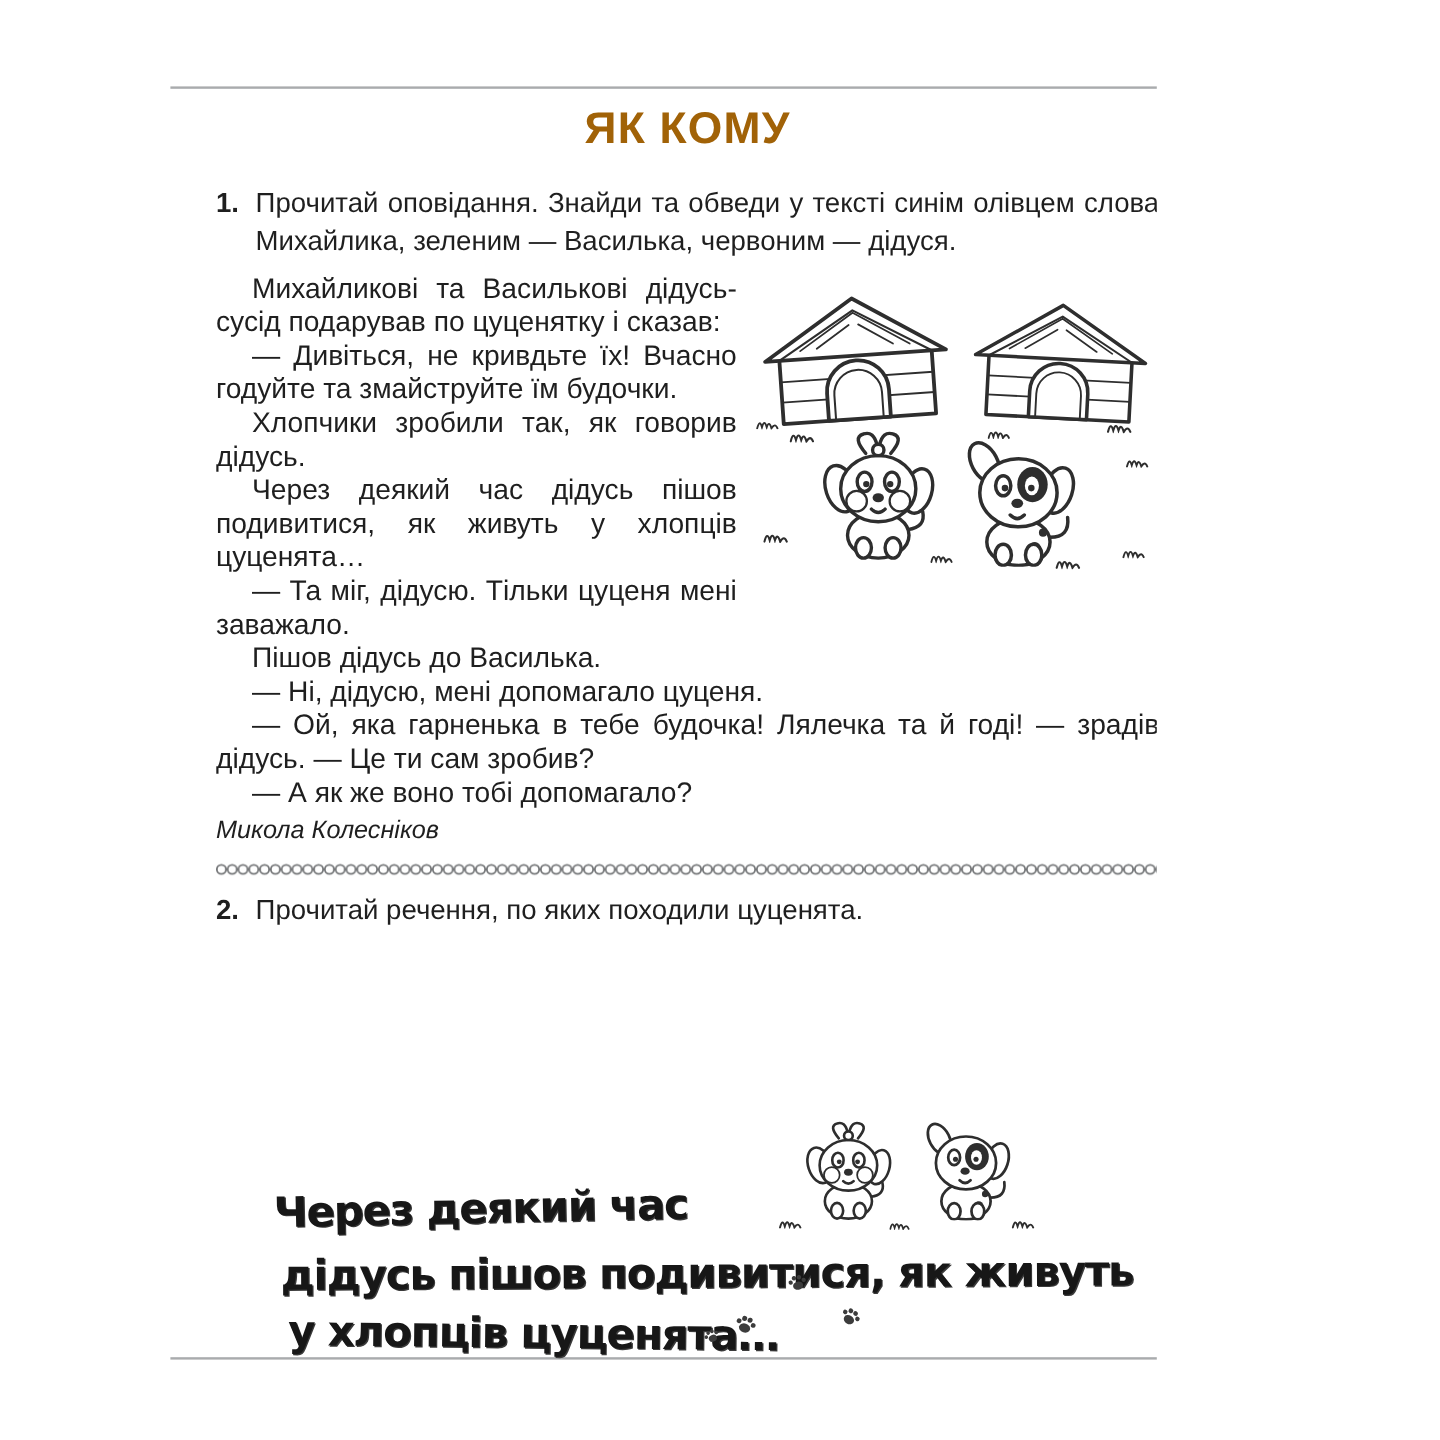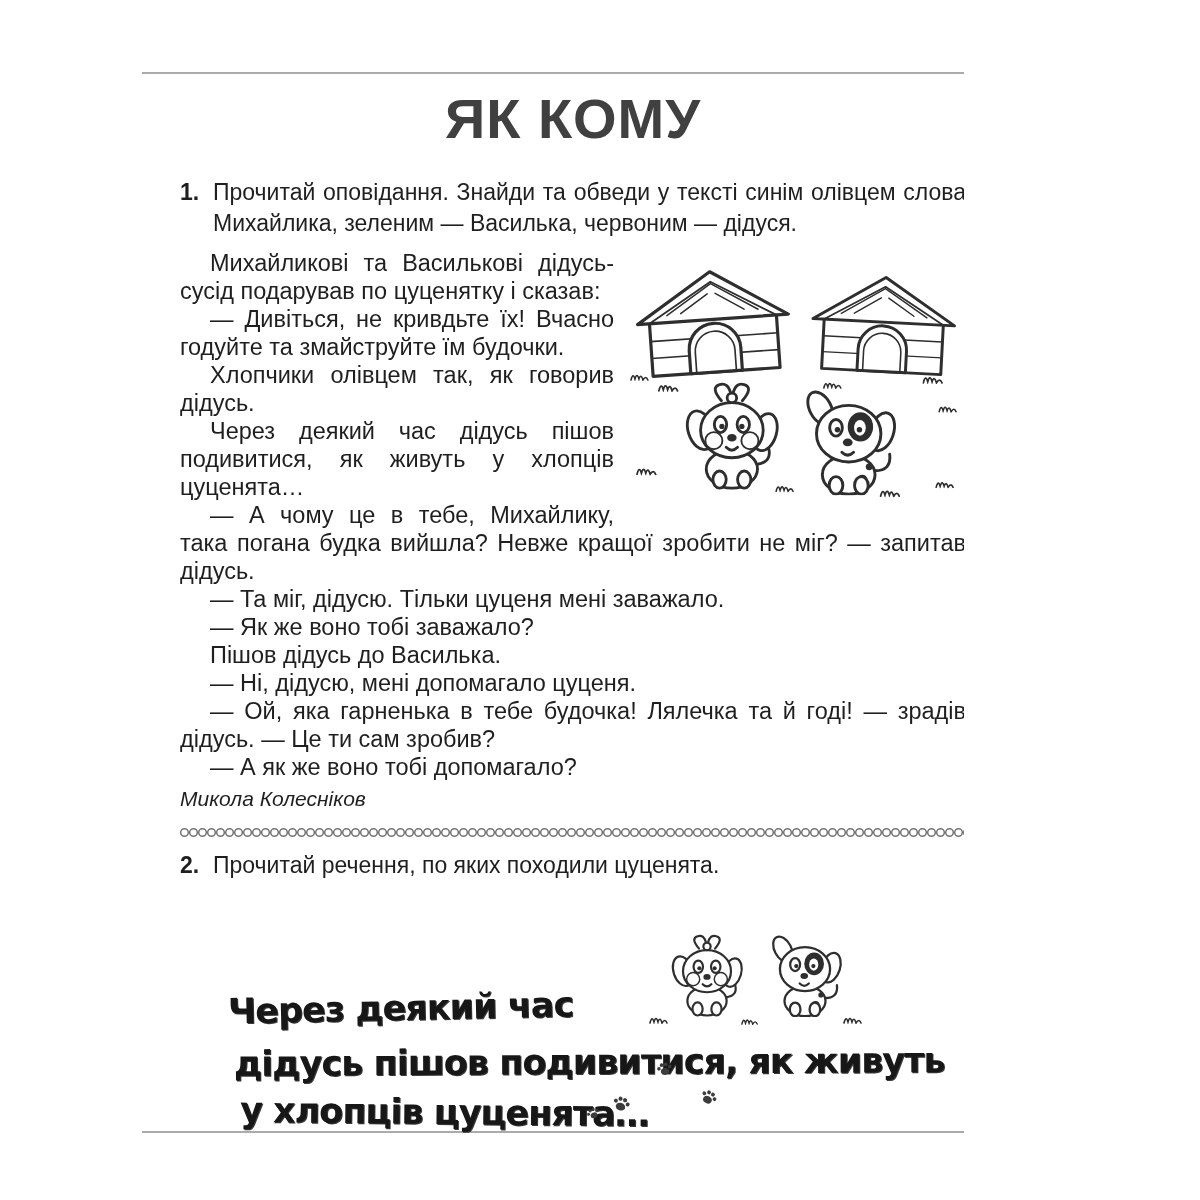--- a/index.html
+++ b/index.html
@@ -9,21 +9,21 @@
     font-family:"Liberation Sans", sans-serif; color:#1f1f1f; overflow:hidden;
   }
   
   .rule-top    { position:absolute; left:142px; top:72px;  width:918px; height:2px; background:#a9abad; }
   .rule-right  { position:absolute; left:984px; top:0;     width:2px;  height:1133px; background:#a9abad; }
   .rule-bottom { position:absolute; left:142px; top:1131px; width:844px; height:2px; background:#a9abad; }
   .corner-block{ position:absolute; left:986px; top:1133px; width:72px; height:67px; background:#bcbec0; }
   .page-number { position:absolute; left:991px; top:42px; font-size:25px; font-weight:bold; color:#2a2a2a; }
 
   .content { position:absolute; left:180px; top:86px; width:786px; }
-  .title { text-align:center; font-size:56px; font-weight:bold; letter-spacing:1px; color:#404040;
+  .title { text-align:center; font-size:37px; font-weight:bold; letter-spacing:1px; color:#a16207;
            margin-bottom:26px; }
 
   .exercise { display:flex; align-items:flex-start; font-size:23px; line-height:31px; }
   .ex-num  { font-weight:bold; width:33px; flex:0 0 33px; }
   .ex-text { flex:1; text-align:justify; }
 
   .story { margin-top:10px; font-size:23.5px; line-height:28px; }
   .story p { text-align:justify; text-indent:30px; }
   .illu-float { float:right; width:338px; height:252px; margin:2px 0 8px 14px; }
   .author { text-align:right; font-style:italic; font-size:21px; margin-top:4px; text-indent:0 !important; }
@@ -152,25 +152,23 @@
           <use href="#grass" x="8" y="214" width="22" height="11"></use>
           <use href="#grass" x="148" y="232" width="20" height="10"></use>
           <use href="#grass" x="252" y="236" width="24" height="11"></use>
           <use href="#grass" x="308" y="228" width="22" height="10"></use>
           <use href="#puppy-girl" x="0" y="0" width="105" height="120" transform="translate(52,120)"></use>
           <use href="#puppy-boy" x="0" y="0" width="108" height="123" transform="translate(168,122)"></use>
         </svg>
       </div>
       <p>Михайликові та Василькові дідусь-сусід подарував по цуценятку і сказав:</p>
       <p>— Дивіться, не кривдьте їх! Вчасно годуйте та змайструйте їм будочки.</p>
-      <p>Хлопчики олівцем так, як говорив дідусь.</p>
+      <p>Хлопчики зробили так, як говорив дідусь.</p>
       <p>Через деякий час дідусь пішов подивитися, як живуть у хлопців цуценята…</p>
-      <p>— А чому це в тебе, Михайлику, така погана будка вийшла? Невже кращої зробити не міг? — запитав дідусь.</p>
       <p>— Та міг, дідусю. Тільки цуценя мені заважало.</p>
-      <p>— Як же воно тобі заважало?</p>
       <p>Пішов дідусь до Василька.</p>
       <p>— Ні, дідусю, мені допомагало цуценя.</p>
       <p>— Ой, яка гарненька в тебе будочка! Лялечка та й годі! — зрадів дідусь. — Це ти сам зробив?</p>
       <p>— А як же воно тобі допомагало?</p>
       <p class="author">Микола Колесніков</p>
     </div>
 
     <div class="divider">
       <svg width="786" height="13" viewBox="0 0 786 13">
         <defs>

